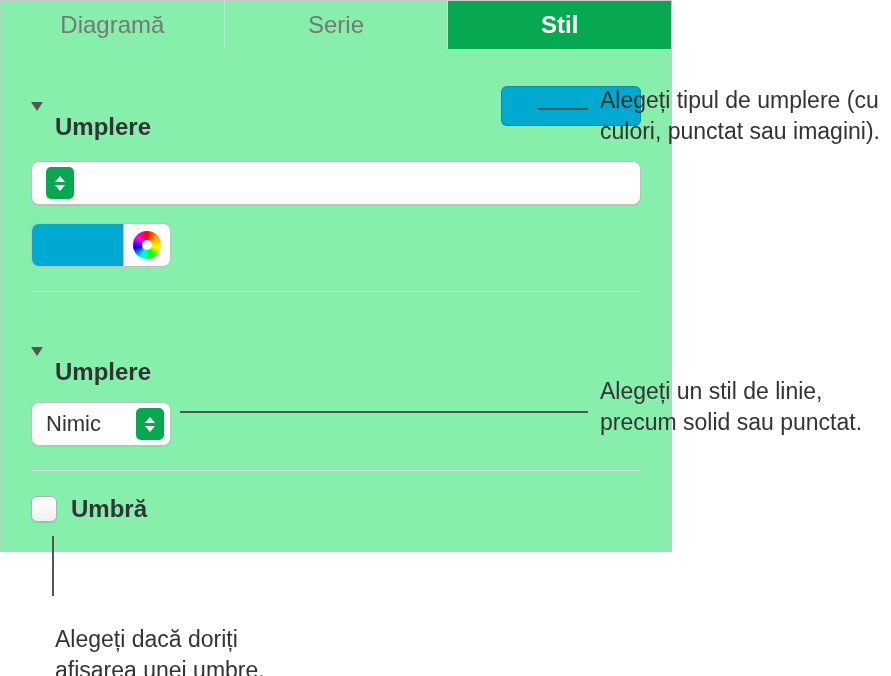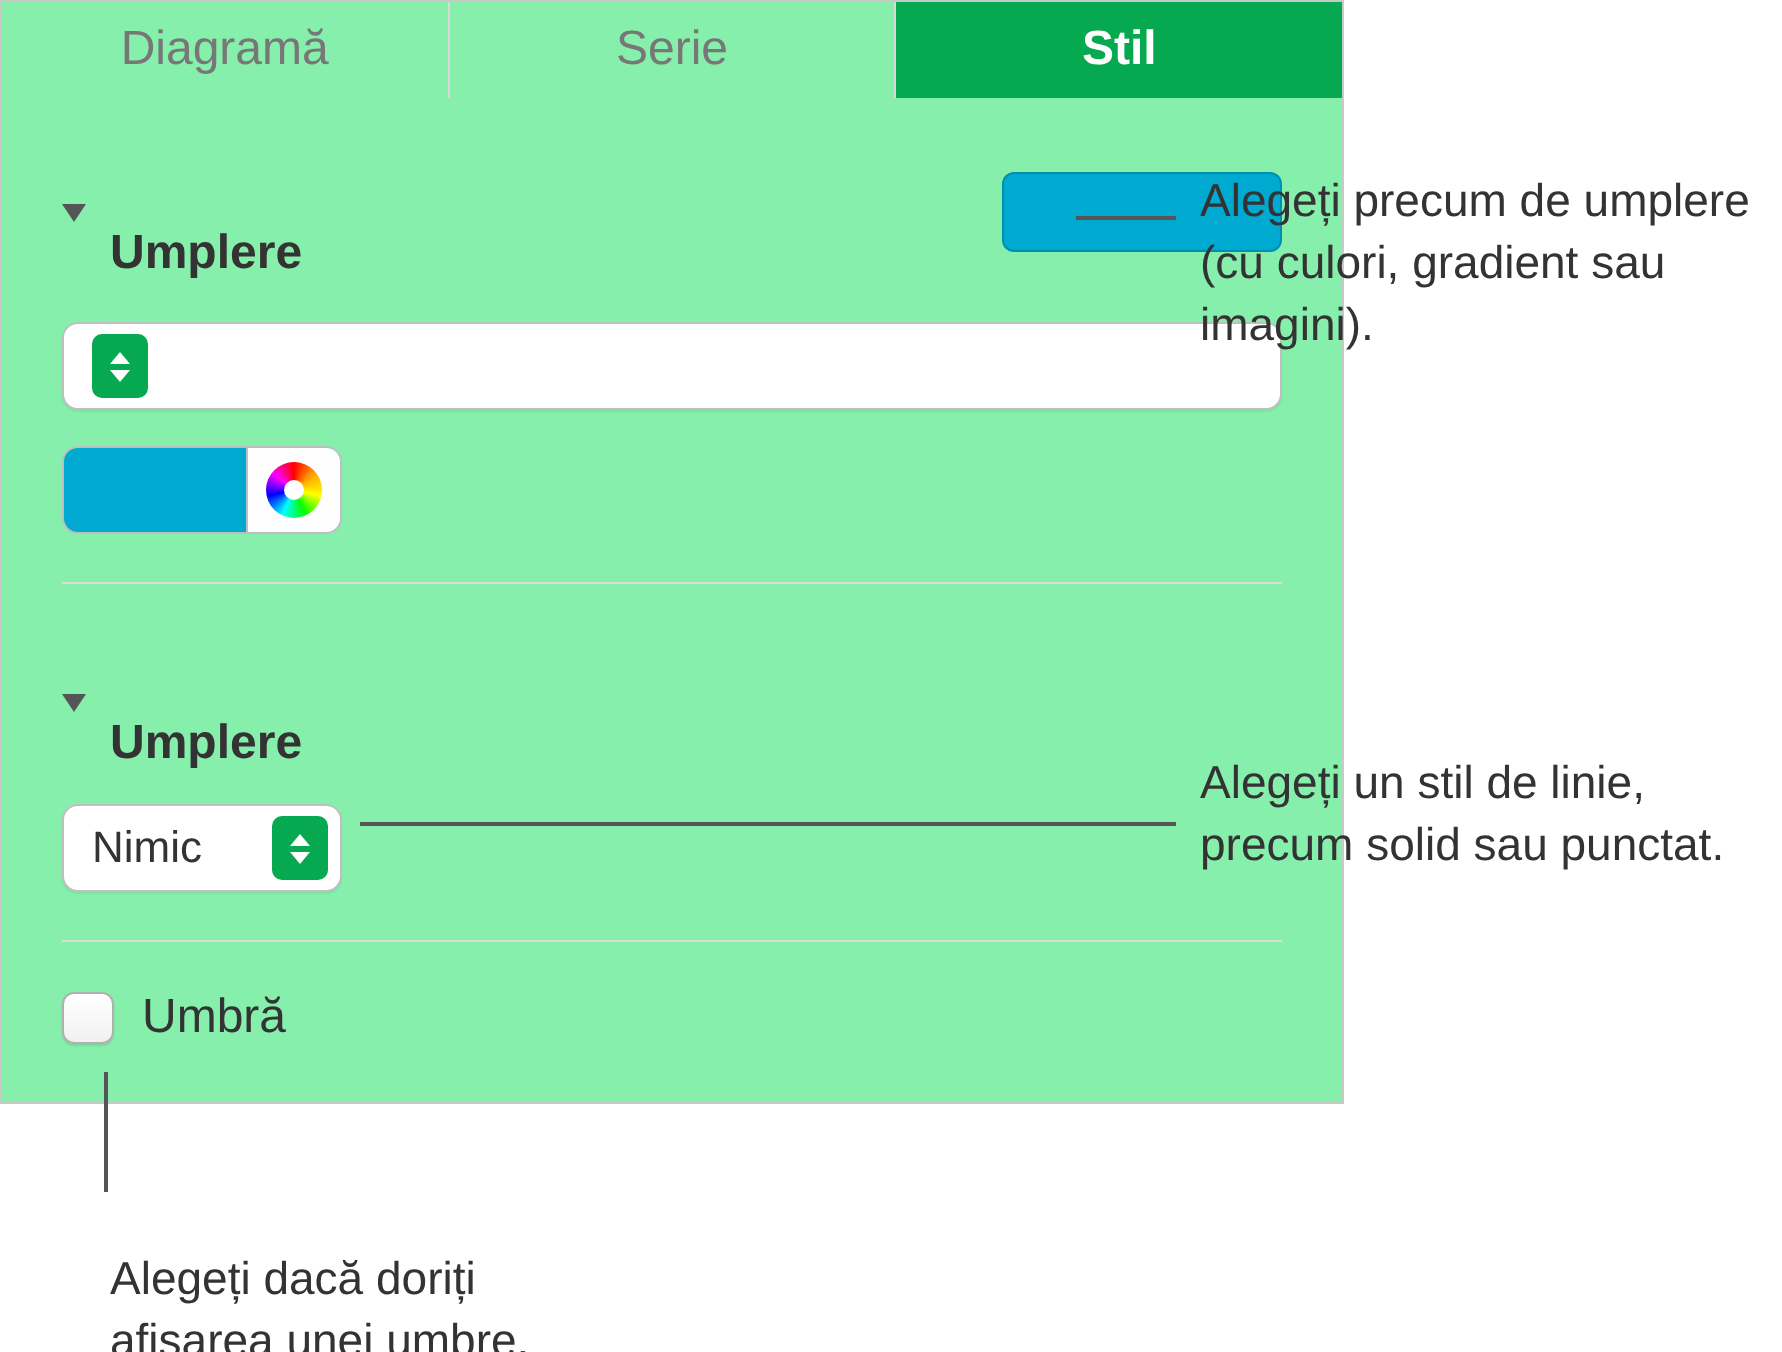--- a/index.html
+++ b/index.html
@@ -179,21 +179,21 @@
     .checkbox {
       width: 26px;
       height: 26px;
       border: 1px solid #b0b0b0;
       border-radius: 6px;
       background: linear-gradient(#ffffff, #f1f1f1);
       box-shadow: 0 1px 1px rgba(0,0,0,0.1);
     }
     .checkbox-label {
       font-size: 24px;
-      font-weight: 400;
+      font-weight: 700;
       color: #333;
     }
     .callout {
       position: absolute;
       font-size: 23px;
       color: #333;
       line-height: 1.35;
     }
     .callout-line {
       position: absolute;
@@ -252,19 +252,19 @@
       <div class="checkbox-row">
         <div class="checkbox"></div>
         <div class="checkbox-label">Umbră</div>
       </div>
     </div>
 
   </div>
 </div>
 
 <div class="callout-line" style="left:538px; top:108px; width:50px; height:1.5px;"></div>
-<div class="callout" style="left:600px; top:85px; width:280px;">Alegeți precum de umplere (cu culori, gradient sau imagini).</div>
+<div class="callout" style="left:600px; top:85px; width:280px;">Alegeți tipul de umplere (cu culori, punctat sau imagini).</div>
 
 <div class="callout-line" style="left:180px; top:411px; width:408px; height:1.5px;"></div>
 <div class="callout" style="left:600px; top:376px; width:270px;">Alegeți un stil de linie, precum solid sau punctat.</div>
 
 <div class="callout-line" style="left:52px; top:536px; width:1.5px; height:60px;"></div>
 <div class="callout" style="left:55px; top:624px; width:270px;">Alegeți dacă doriți afișarea unei umbre.</div>
 
 </body></html>

